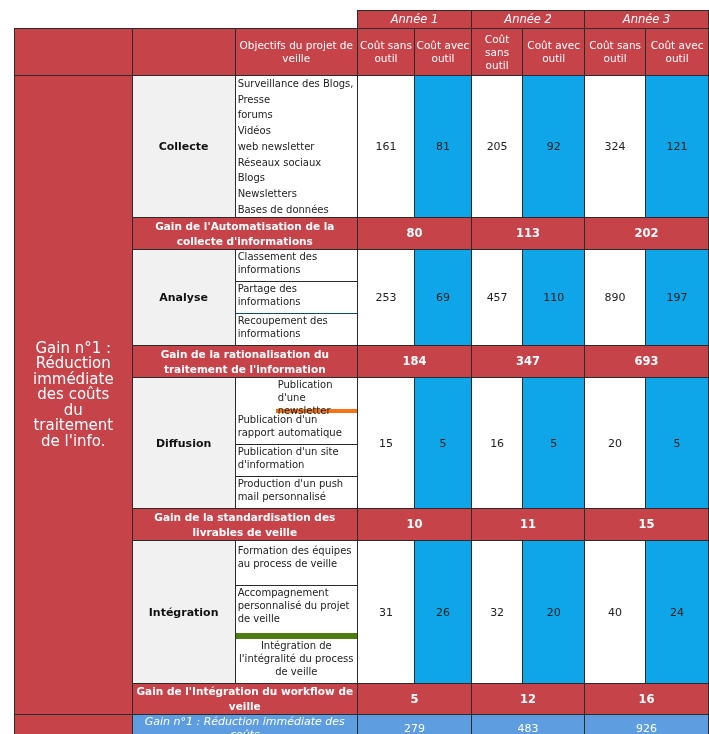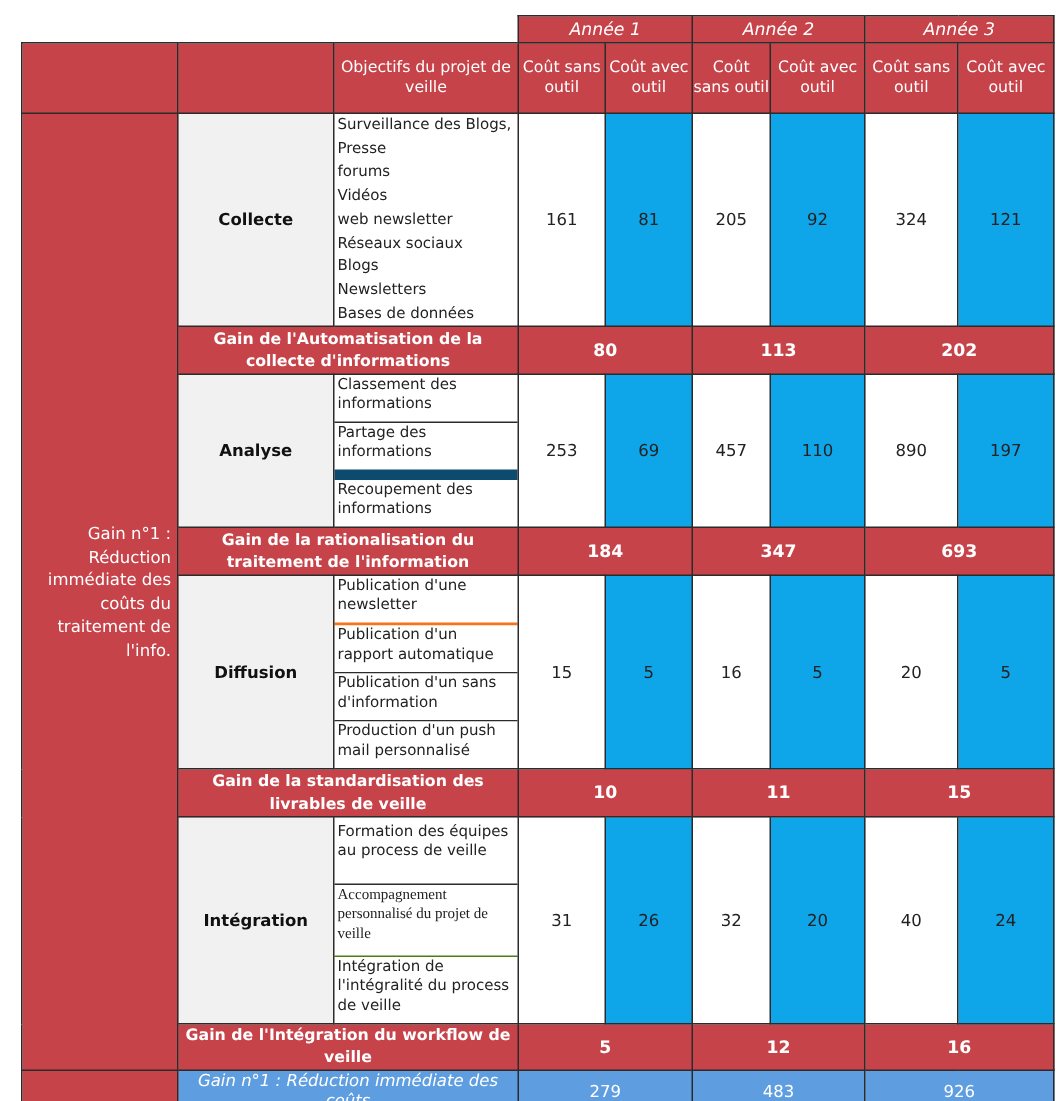--- a/index.html
+++ b/index.html
@@ -13,21 +13,21 @@
   .grey { background:#0ea5e9; }
   .white { background:#ffffff; }
   .cat { background:#f1f1f1; font-weight:bold; color:#111; font-size:11px; }
   .obj { text-align:left; padding:0 2px; font-size:10px; line-height:13px; color:#222; background:#fff; vertical-align:top; }
   .obj-cell { text-align:left; padding:0 2px; font-size:10px; line-height:15.7px; background:#fff; vertical-align:top; }
   .num { font-size:11px; }
   .gain-label { font-size:10.5px; line-height:15px; font-weight:bold; }
   .gain-val { font-size:11.5px; font-weight:bold; }
   .blue { background:#5e9ee0; color:#fff; }
   .total-label { font-style:italic; font-size:11px; }
-  .side { font-size:11px; line-height:15.5px; padding:0 4px;text-align:right; }
+  .side { font-size:15px; line-height:15.5px; padding:0 18px; }
 </style>
 </head>
 <body>
 
 <table>
   <colgroup>
     <col style="width:104px">
       <col style="width:104px">
       <col style="width:123px">
     <col style="width:58px">
@@ -82,65 +82,65 @@
     <td class="red gain-label" colspan="2">Gain de l'Automatisation de la collecte d'informations</td>
     <td class="red gain-val" colspan="2">80</td>
     <td class="red gain-val" colspan="2">113</td>
     <td class="red gain-val" colspan="2">202</td>
   </tr>
 
   <tr style="height:95px">
     <td class="cat">Analyse</td>
     <td style="padding:0;vertical-align:top;background:#fff;">
       <div class="obj" style="height:31px;border-bottom:1px solid #2b2b2b;">Classement des informations</div>
-      <div class="obj" style="height:31px;border-bottom:7px solid #0c4a6e;">Partage des informations</div>
+      <div class="obj" style="height:31px;border-bottom:1px solid #0c4a6e;">Partage des informations</div>
       <div class="obj" style="height:31px;">Recoupement des informations</div>
     </td>
     <td class="white num">253</td>
     <td class="grey num">69</td>
     <td class="white num">457</td>
     <td class="grey num">110</td>
     <td class="white num">890</td>
     <td class="grey num">197</td>
   </tr>
   <tr style="height:32px">
     <td class="red gain-label" colspan="2">Gain de la rationalisation du traitement de l'information</td>
     <td class="red gain-val" colspan="2">184</td>
     <td class="red gain-val" colspan="2">347</td>
     <td class="red gain-val" colspan="2">693</td>
   </tr>
 
   <tr style="height:128px">
     <td class="cat">Diffusion</td>
     <td style="padding:0;vertical-align:top;background:#fff;">
-      <div class="obj" style="height:31px;border-bottom:2px solid #f97316;">Publication d'une newsletter</div>
+      <div class="obj" style="height:31px;border-bottom:4px solid #f97316;margin-left:40px;">Publication d'une newsletter</div>
       <div class="obj" style="height:31px;border-bottom:1px solid #2b2b2b;">Publication d'un rapport automatique</div>
-      <div class="obj" style="height:31px;border-bottom:1px solid #2b2b2b;">Publication d'un sans d'information</div>
+      <div class="obj" style="height:31px;border-bottom:1px solid #2b2b2b;">Publication d'un site d'information</div>
       <div class="obj" style="height:31px;">Production d'un push mail personnalisé</div>
     </td>
     <td class="white num">15</td>
     <td class="grey num">5</td>
     <td class="white num">16</td>
     <td class="grey num">5</td>
     <td class="white num">20</td>
     <td class="grey num">5</td>
   </tr>
   <tr style="height:32px">
     <td class="red gain-label" colspan="2">Gain de la standardisation des livrables de veille</td>
     <td class="red gain-val" colspan="2">10</td>
     <td class="red gain-val" colspan="2">11</td>
     <td class="red gain-val" colspan="2">15</td>
   </tr>
 
   <tr style="height:137px">
     <td class="cat">Intégration</td>
     <td style="padding:0;vertical-align:top;background:#fff;">
       <div class="obj" style="height:41px;padding-top:3px;border-bottom:1px solid #2b2b2b;">Formation des équipes au process de veille</div>
-      <div class="obj" style="height:47px;border-bottom:1px solid #4d7c0f;font-family:Liberation Serif, serif;">Accompagnement personnalisé du projet de veille</div>
-      <div class="obj" style="height:44px;">Intégration de l'intégralité du process de veille</div>
+      <div class="obj" style="height:47px;border-bottom:6px solid #4d7c0f;">Accompagnement personnalisé du projet de veille</div>
+      <div class="obj" style="height:44px;text-align:center;">Intégration de l'intégralité du process de veille</div>
     </td>
     <td class="white num">31</td>
     <td class="grey num">26</td>
     <td class="white num">32</td>
     <td class="grey num">20</td>
     <td class="white num">40</td>
     <td class="grey num">24</td>
   </tr>
   <tr style="height:30px">
     <td class="red gain-label" colspan="2">Gain de l'Intégration du workflow de veille</td>

